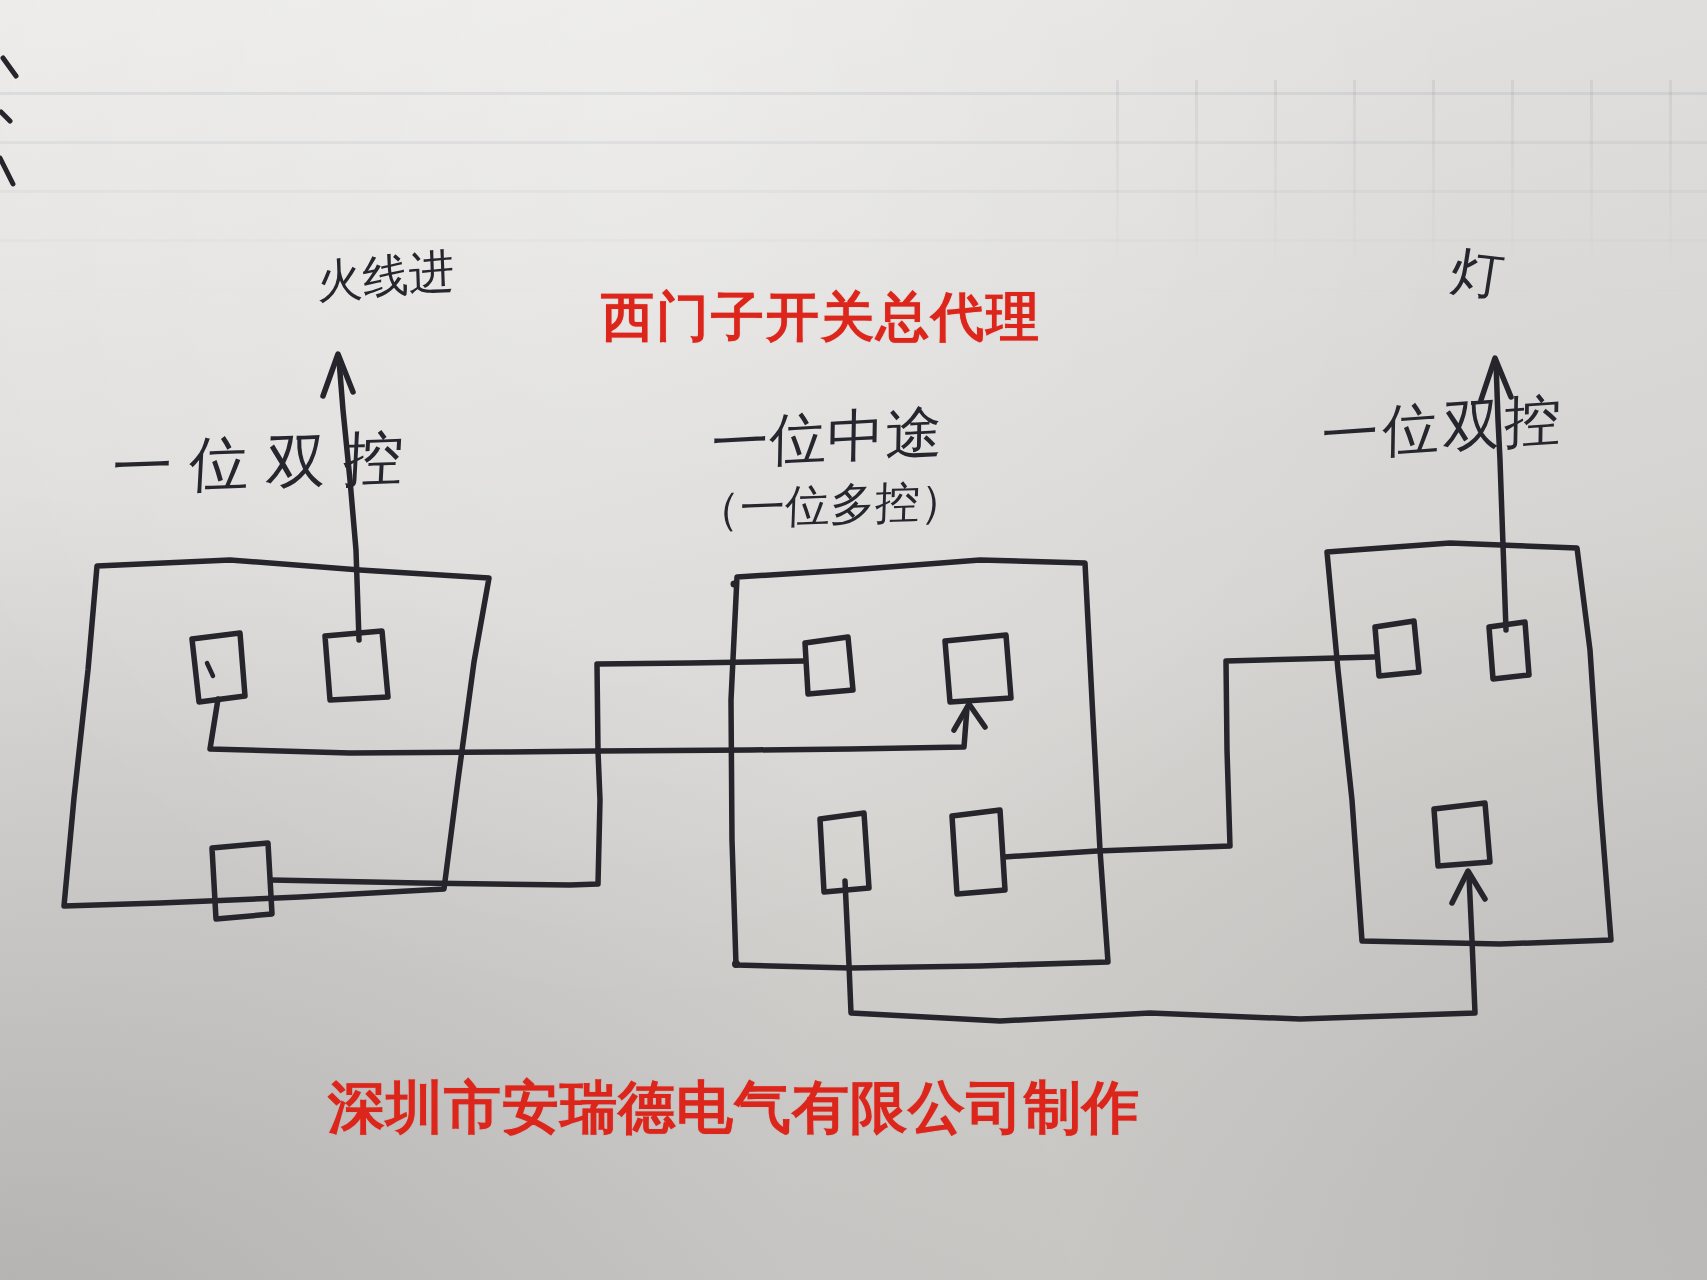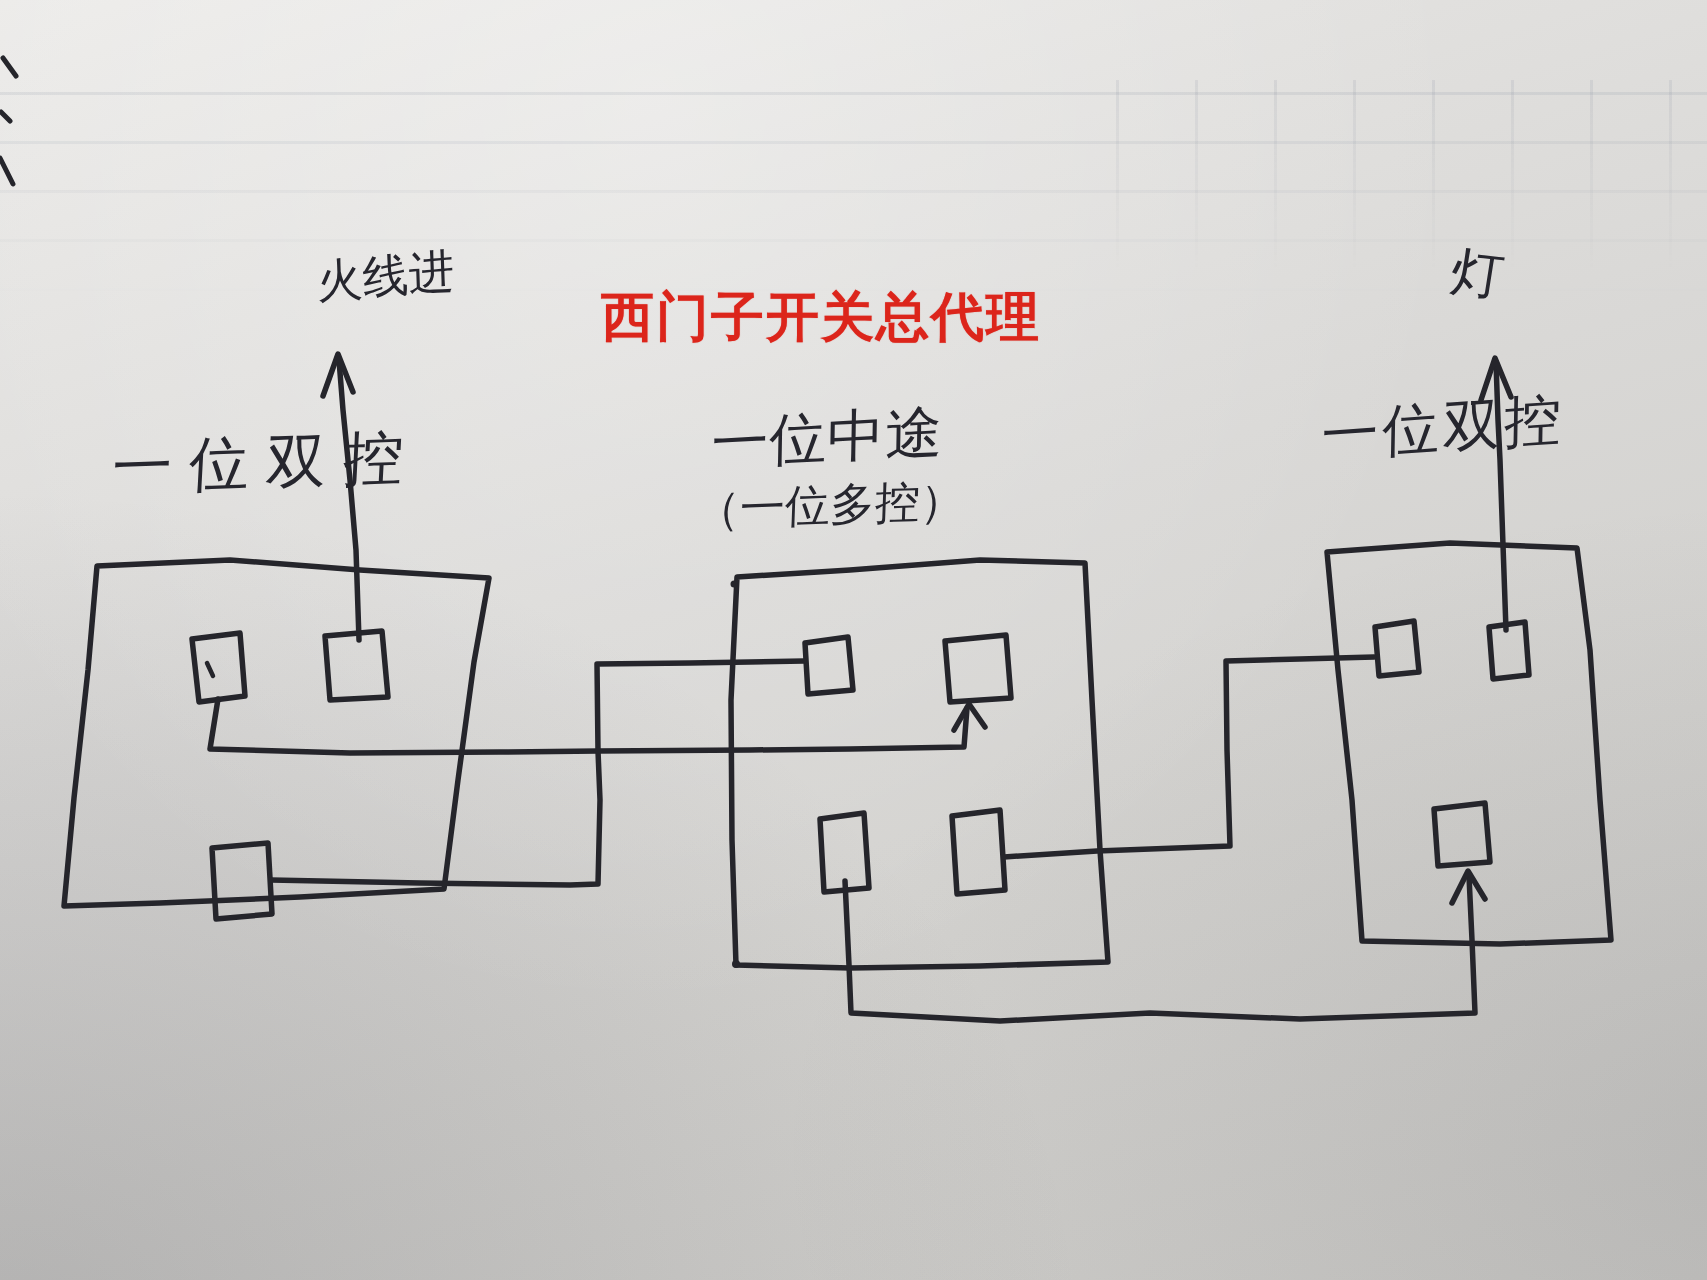--- a/index.html
+++ b/index.html
@@ -43,20 +43,21 @@
 </style>
 </head>
 <body>
 
 <div class="photo">
 
   <div class="ruled"></div>
   <div class="gridv"></div>
 
   <div class="label red t-title">西门子开关总代理</div>
+  <div class="label red t-footer">深圳市安瑞德电气有限公司制作</div>
 
   <div class="label hand t-livein">火线进</div>
   <div class="label hand t-lsw">一位双控</div>
   <div class="label hand t-msw1">一位中途</div>
   <div class="label hand t-msw2">（一位多控）</div>
   <div class="label hand t-rsw">一位双控</div>
   <div class="label hand t-lamp">灯</div>
 
   <svg class="ink-svg" width="1707" height="1280" viewBox="0 0 1707 1280" fill="none" stroke="#25252b" stroke-width="5.5" stroke-linecap="round" stroke-linejoin="round">
 

